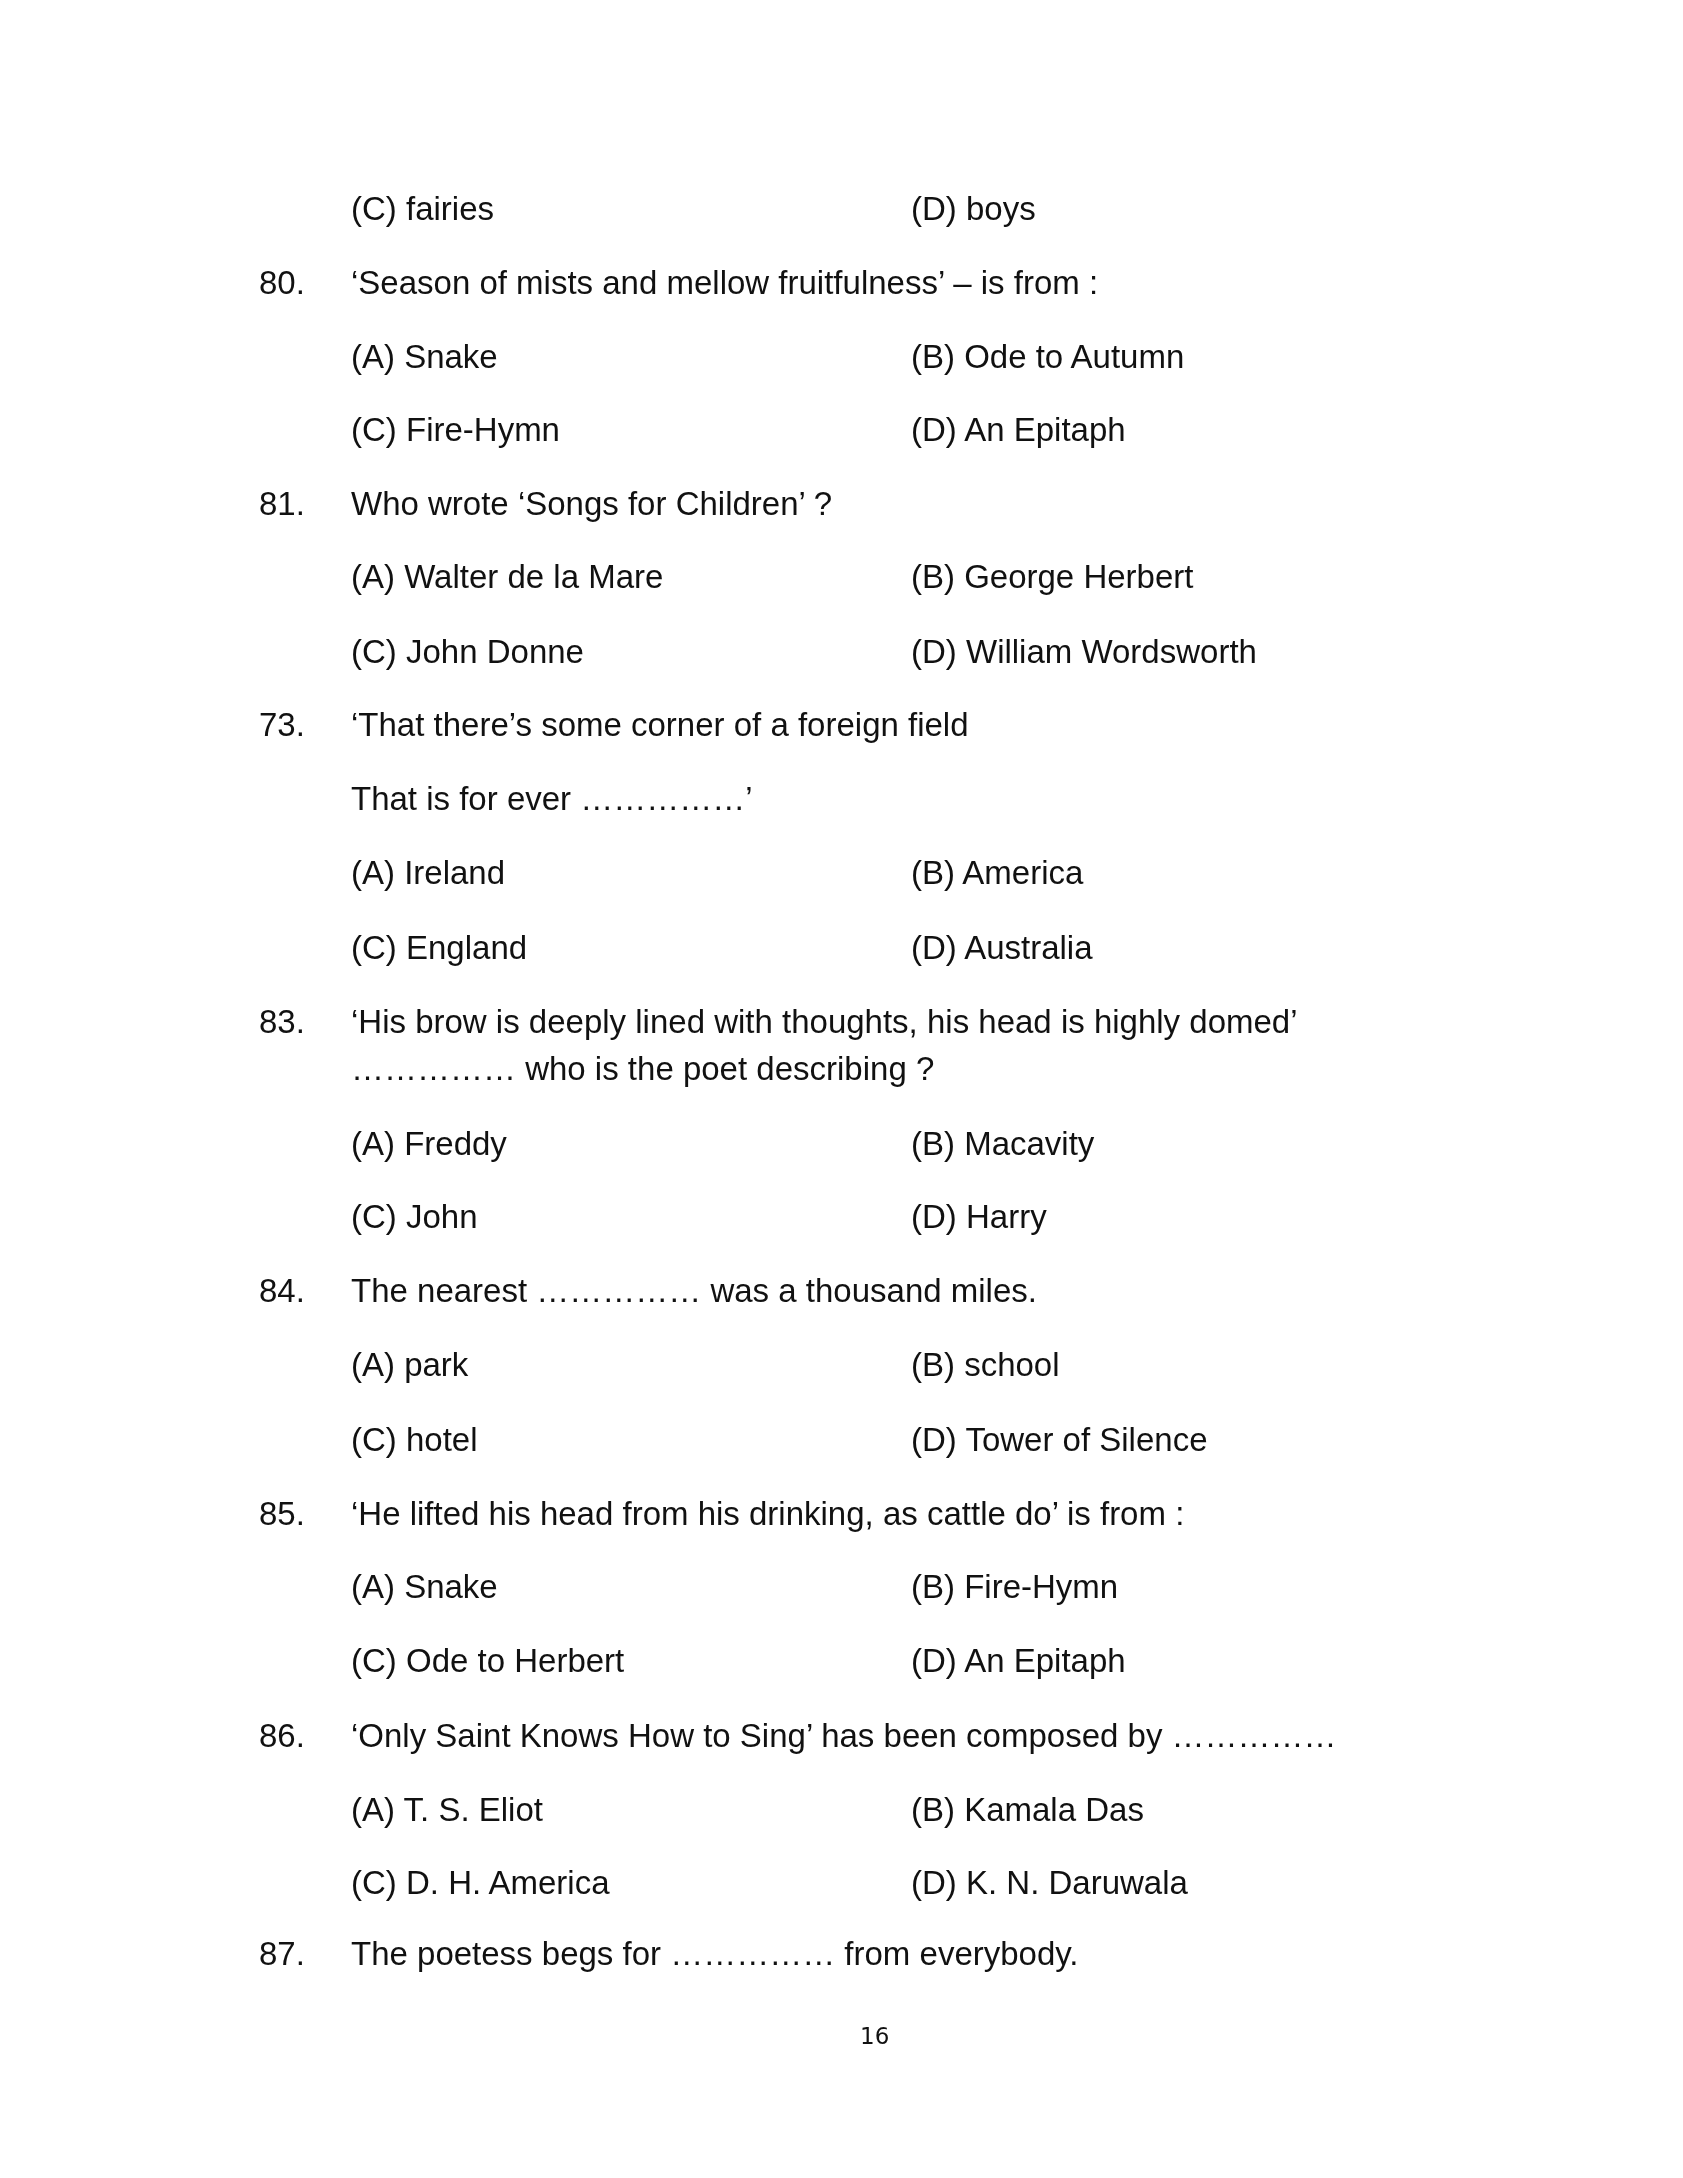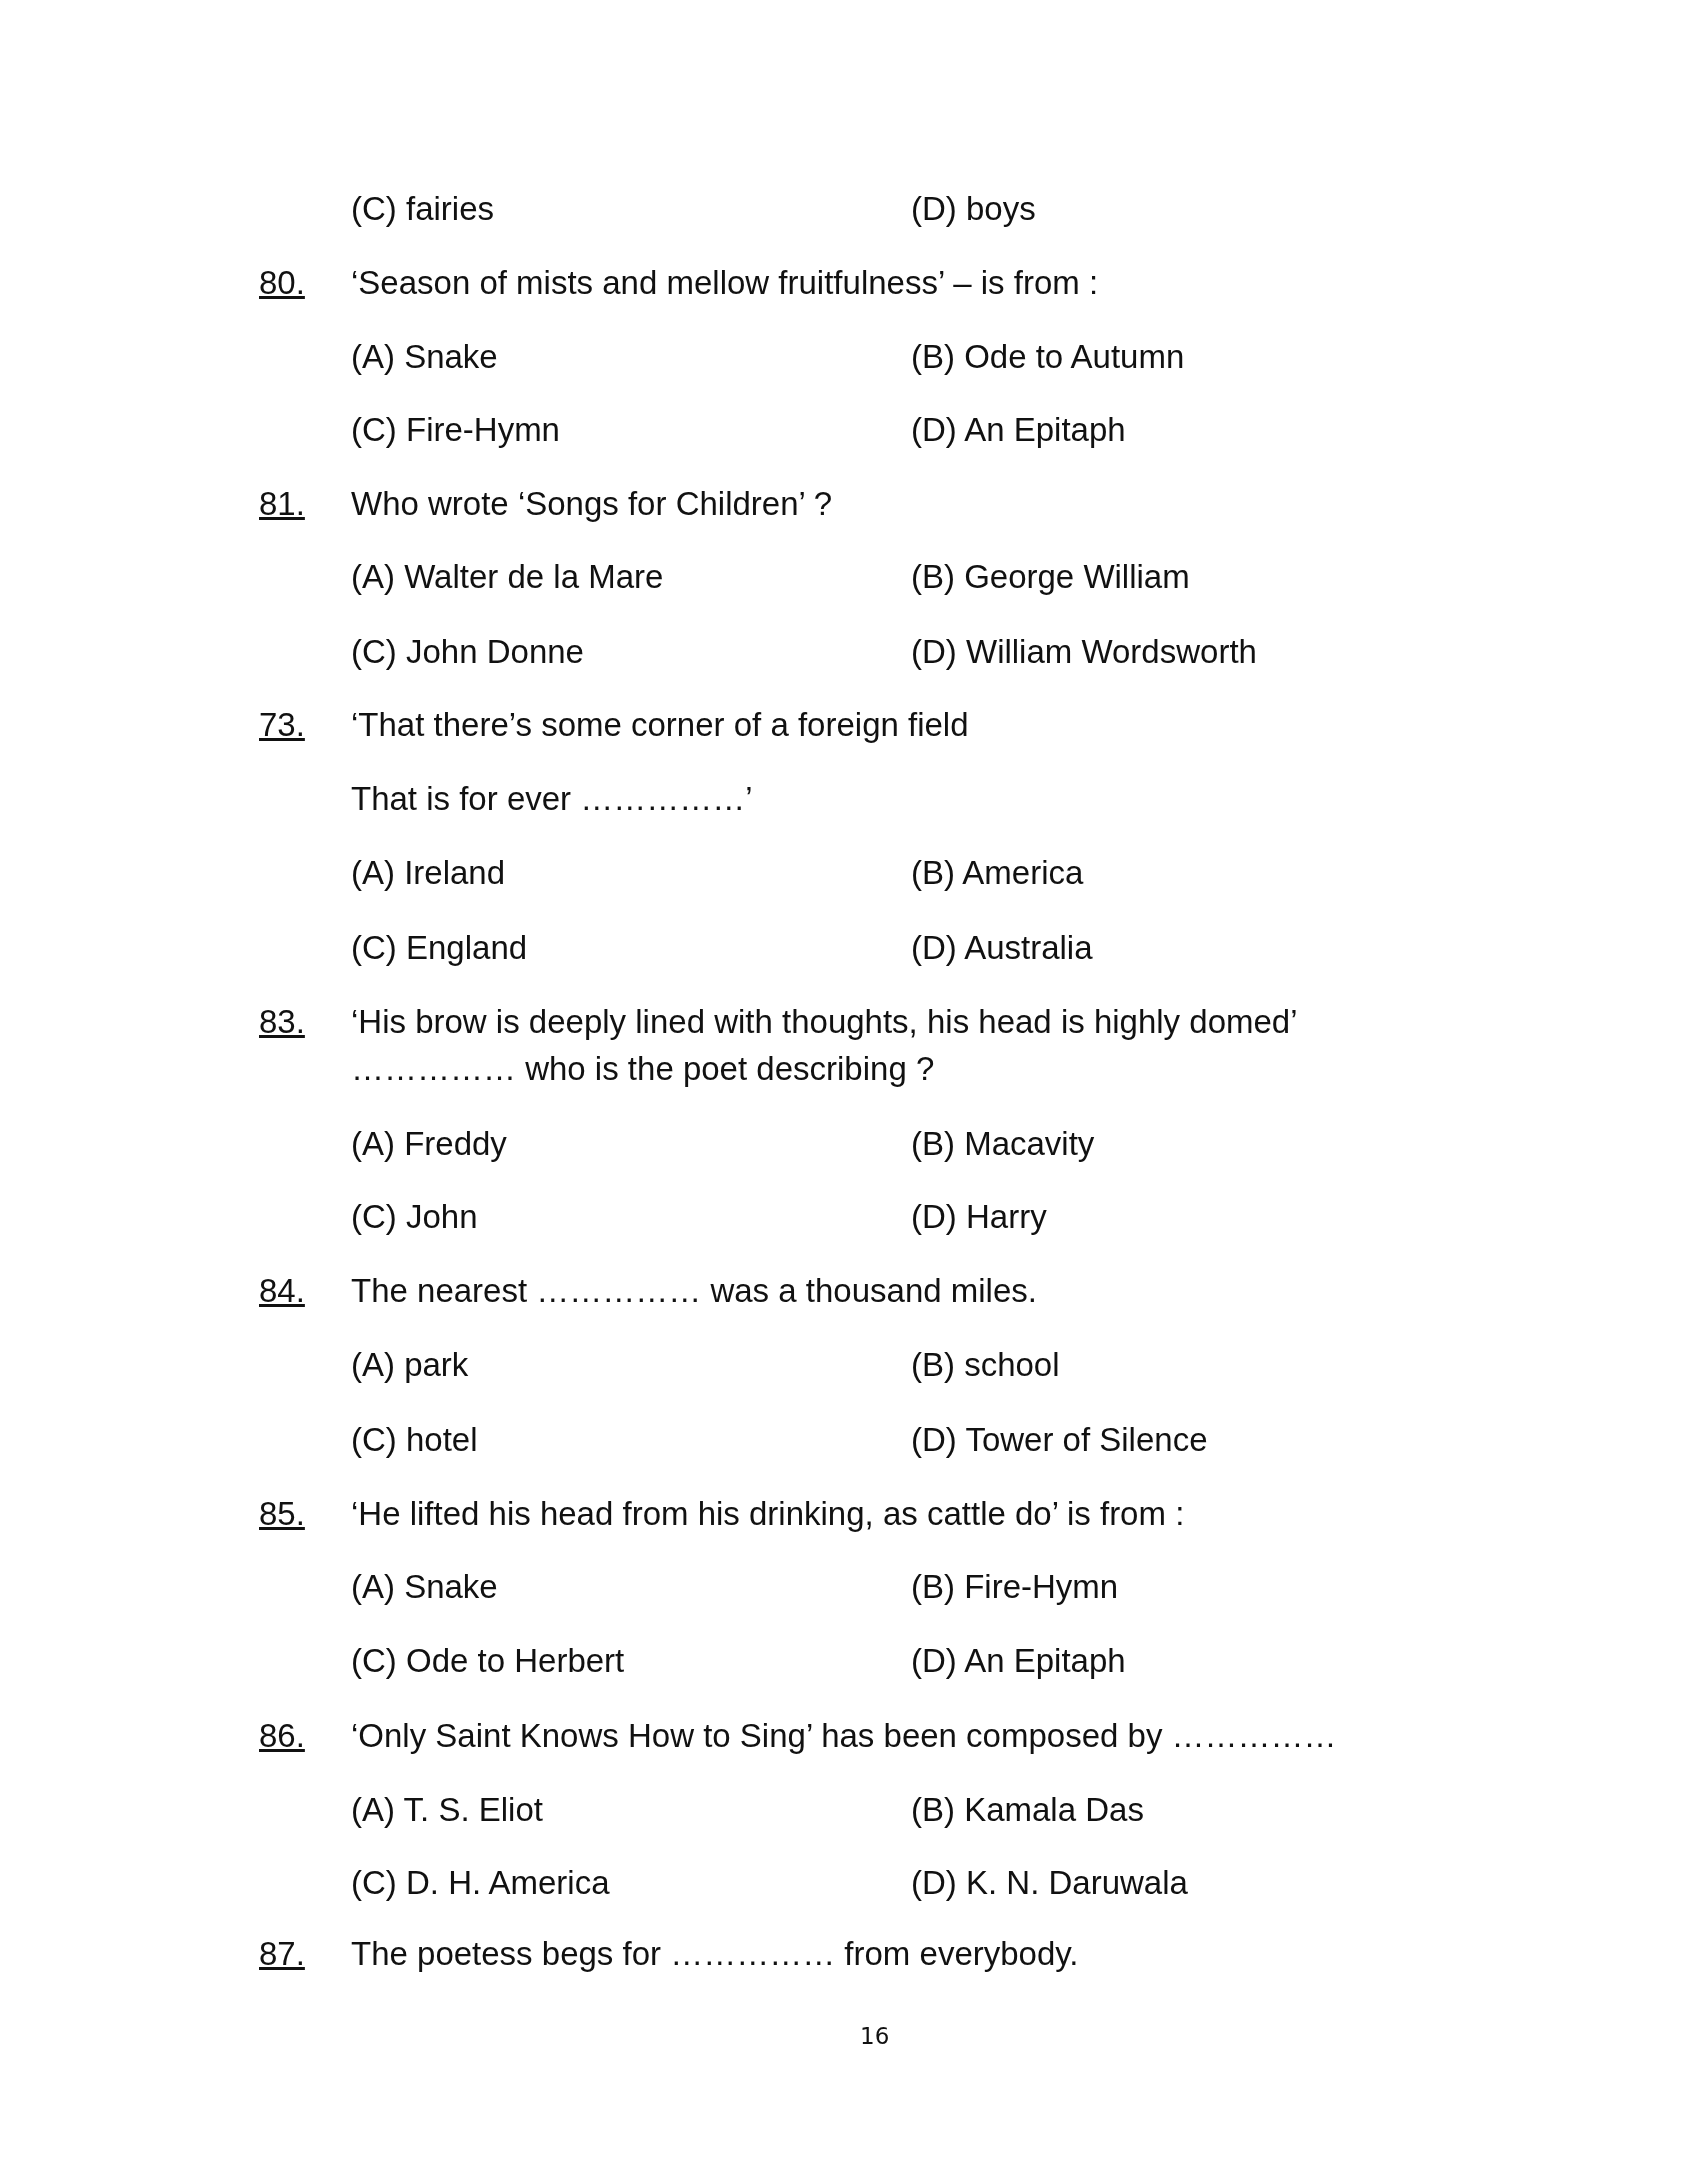--- a/index.html
+++ b/index.html
@@ -1,19 +1,19 @@
 <!DOCTYPE html>
 <html><head>
 <meta charset="utf-8">
 <style>
   html, body { margin: 0; padding: 0; background: #ffffff; }
   body { width: 1683px; height: 2178px; position: relative; overflow: hidden; }
   .page { position: absolute; left: 0; top: 0; width: 1683px; height: 2178px; background: #ffffff; color: #111111; }
   .line { position: absolute; font-family: "Liberation Sans", sans-serif; font-size: 33px; line-height: 38px; white-space: nowrap; color: #111111; }
-  .qnum { left: 259px; text-decoration: underline; }
+  .qnum { left: 259px; }
   .qtext { left: 351px; }
   .optL { left: 351px; }
   .optR { left: 911px; }
   .pagenum { position: absolute; left: 860px; top: 2023px; font-family: "DejaVu Sans", sans-serif; font-size: 23px; line-height: 26px; color: #111111; }
 </style>
 </head>
 <body>
 
 <div class="page">
 
@@ -23,21 +23,21 @@
   <div class="line qnum" style="top:264px">80.</div>
   <div class="line qtext" style="top:264px">‘Season of mists and mellow fruitfulness’ – is from :</div>
   <div class="line optL" style="top:338px">(A) Snake</div>
   <div class="line optR" style="top:338px">(B) Ode to Autumn</div>
   <div class="line optL" style="top:411px">(C) Fire-Hymn</div>
   <div class="line optR" style="top:411px">(D) An Epitaph</div>
 
   <div class="line qnum" style="top:485px">81.</div>
   <div class="line qtext" style="top:485px">Who wrote ‘Songs for Children’ ?</div>
   <div class="line optL" style="top:558px">(A) Walter de la Mare</div>
-  <div class="line optR" style="top:558px">(B) George William</div>
+  <div class="line optR" style="top:558px">(B) George Herbert</div>
   <div class="line optL" style="top:633px">(C) John Donne</div>
   <div class="line optR" style="top:633px">(D) William Wordsworth</div>
 
   <div class="line qnum" style="top:706px">73.</div>
   <div class="line qtext" style="top:780px">That is for ever ……………’</div>
   <div class="line qtext" style="top:706px">‘That there’s some corner of a foreign field</div>
   <div class="line optL" style="top:854px">(A) Ireland</div>
   <div class="line optR" style="top:854px">(B) America</div>
   <div class="line optL" style="top:929px">(C) England</div>
   <div class="line optR" style="top:929px">(D) Australia</div>

